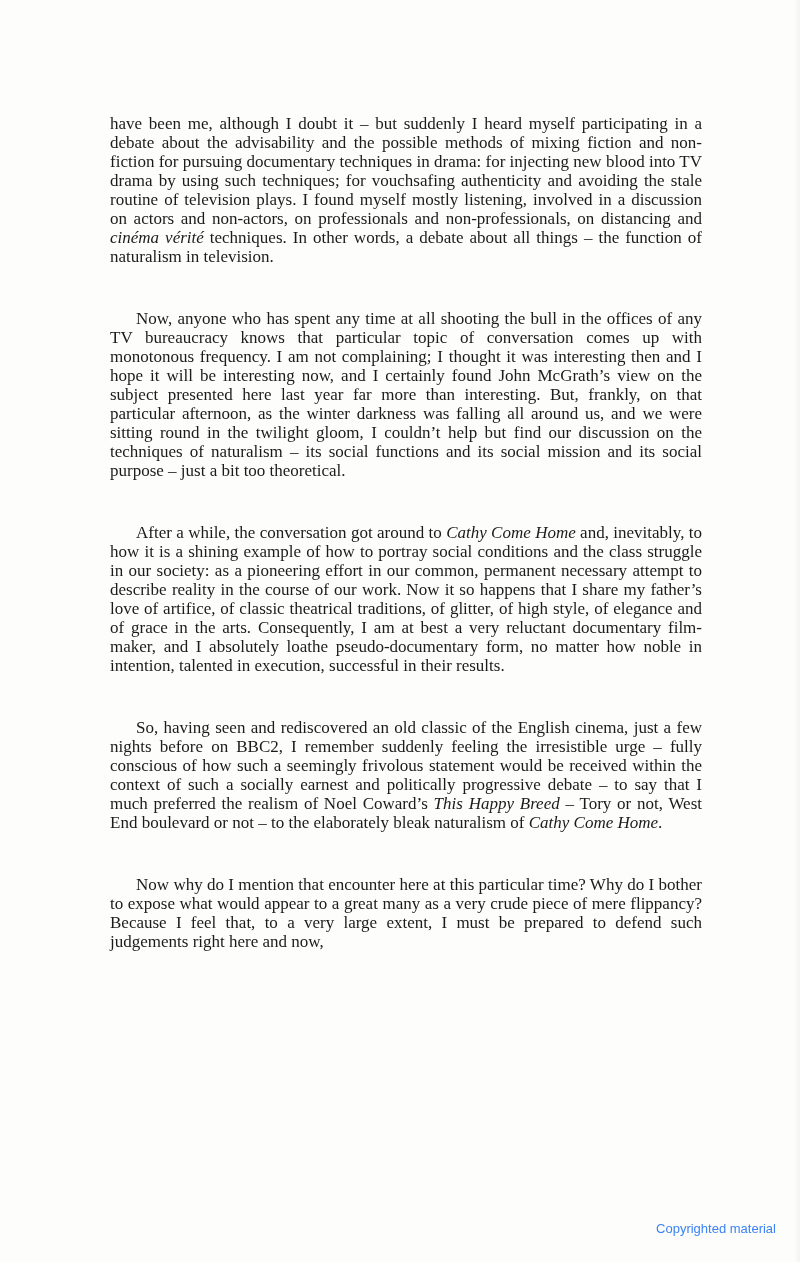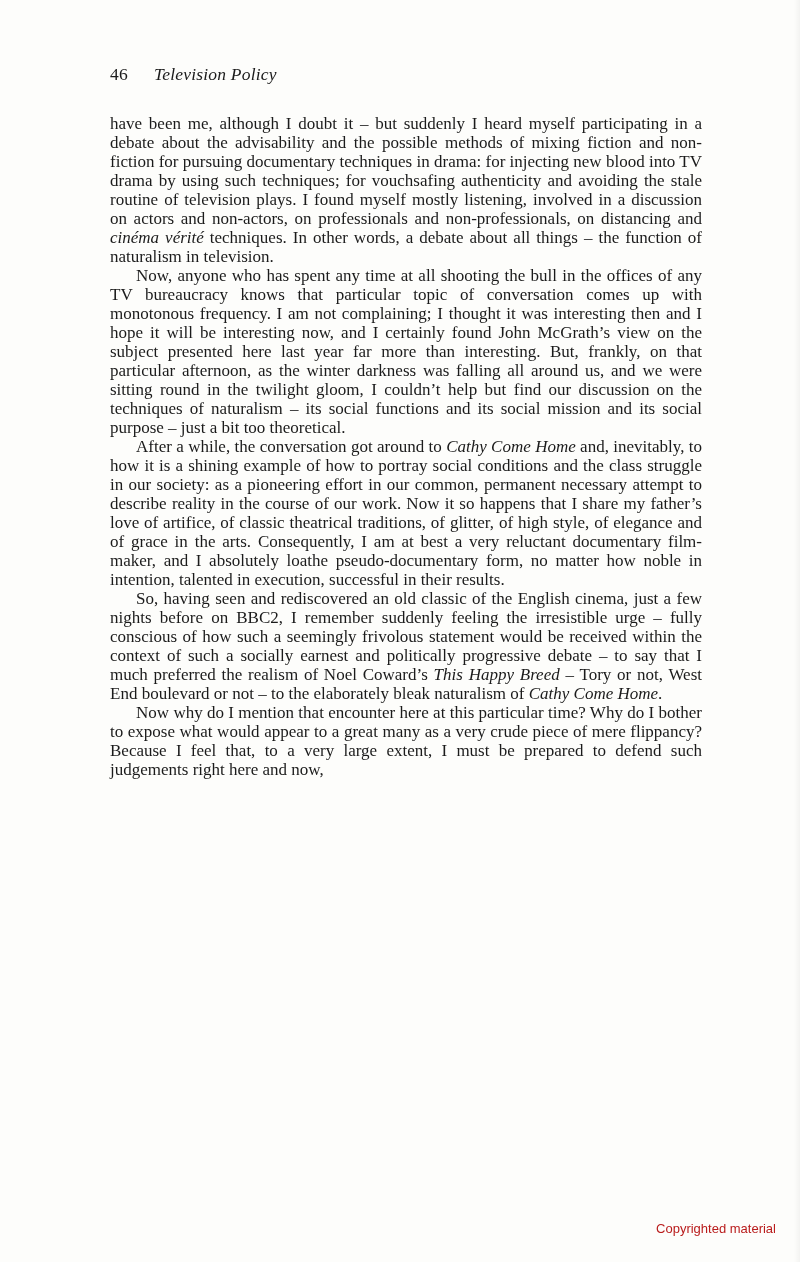--- a/index.html
+++ b/index.html
@@ -42,50 +42,48 @@
     line-height: 19px;
     text-align: justify;
     text-justify: inter-word;
   }
   .body-text p {
     margin: 0;
     padding: 0;
   }
   .body-text p.indent {
     text-indent: 26px;
+    margin-top: 43px;
   }
   .body-text i {
     font-style: italic;
   }
   .watermark {
     position: absolute;
     top: 1221px;
     right: 24px;
     font-family: "Liberation Sans", sans-serif;
     font-size: 13px;
-    color: #b91c1c;
+    color: #3b82f6;
   }
   
   .scan-edge {
     position: absolute;
     top: 0;
     right: 0;
     width: 6px;
     height: 100%;
     background: linear-gradient(to right, rgba(0,0,0,0), rgba(0,0,0,0.04));
   }
 </style>
 </head>
 <body>
 
 <div class="scan-page">
 
-  <div class="page-header">
-    <span class="page-number">46</span><span class="running-title">Television Policy</span>
-  </div>
 
   <div class="body-text" id="paragraphs">
       <p><span>have been me, although I doubt it – but suddenly I heard myself participating in a debate about the advisability and the possible methods of mixing fiction and non-fiction for pursuing documentary techniques in drama: for injecting new blood into TV drama by using such techniques; for vouchsafing authenticity and avoiding the stale routine of television plays. I found myself mostly listening, involved in a discussion on actors and non-actors, on professionals and non-professionals, on distancing and </span><i>cinéma vérité</i><span> techniques. In other words, a debate about all things – the function of naturalism in television.</span></p>
       <p class="indent"><span>Now, anyone who has spent any time at all shooting the bull in the offices of any TV bureaucracy knows that particular topic of conversation comes up with monotonous frequency. I am not complaining; I thought it was interesting then and I hope it will be interesting now, and I certainly found John McGrath’s view on the subject presented here last year far more than interesting. But, frankly, on that particular afternoon, as the winter darkness was falling all around us, and we were sitting round in the twilight gloom, I couldn’t help but find our discussion on the techniques of naturalism – its social functions and its social mission and its social purpose – just a bit too theoretical.</span></p>
       <p class="indent"><span>After a while, the conversation got around to </span><i>Cathy Come Home</i><span> and, inevitably, to how it is a shining example of how to portray social conditions and the class struggle in our society: as a pioneering effort in our common, permanent necessary attempt to describe reality in the course of our work. Now it so happens that I share my father’s love of artifice, of classic theatrical traditions, of glitter, of high style, of elegance and of grace in the arts. Consequently, I am at best a very reluctant documentary film-maker, and I absolutely loathe pseudo-documentary form, no matter how noble in intention, talented in execution, successful in their results.</span></p>
       <p class="indent"><span>So, having seen and rediscovered an old classic of the English cinema, just a few nights before on BBC2, I remember suddenly feeling the irresistible urge – fully conscious of how such a seemingly frivolous statement would be received within the context of such a socially earnest and politically progressive debate – to say that I much preferred the realism of Noel Coward’s </span><i>This Happy Breed</i><span> – Tory or not, West End boulevard or not – to the elaborately bleak naturalism of </span><i>Cathy Come Home</i><span>.</span></p>
       <p class="indent"><span>Now why do I mention that encounter here at this particular time? Why do I bother to expose what would appear to a great many as a very crude piece of mere flippancy? Because I feel that, to a very large extent, I must be prepared to defend such judgements right here and now,</span></p>
     </div>
 
   <div class="watermark">Copyrighted material</div>

